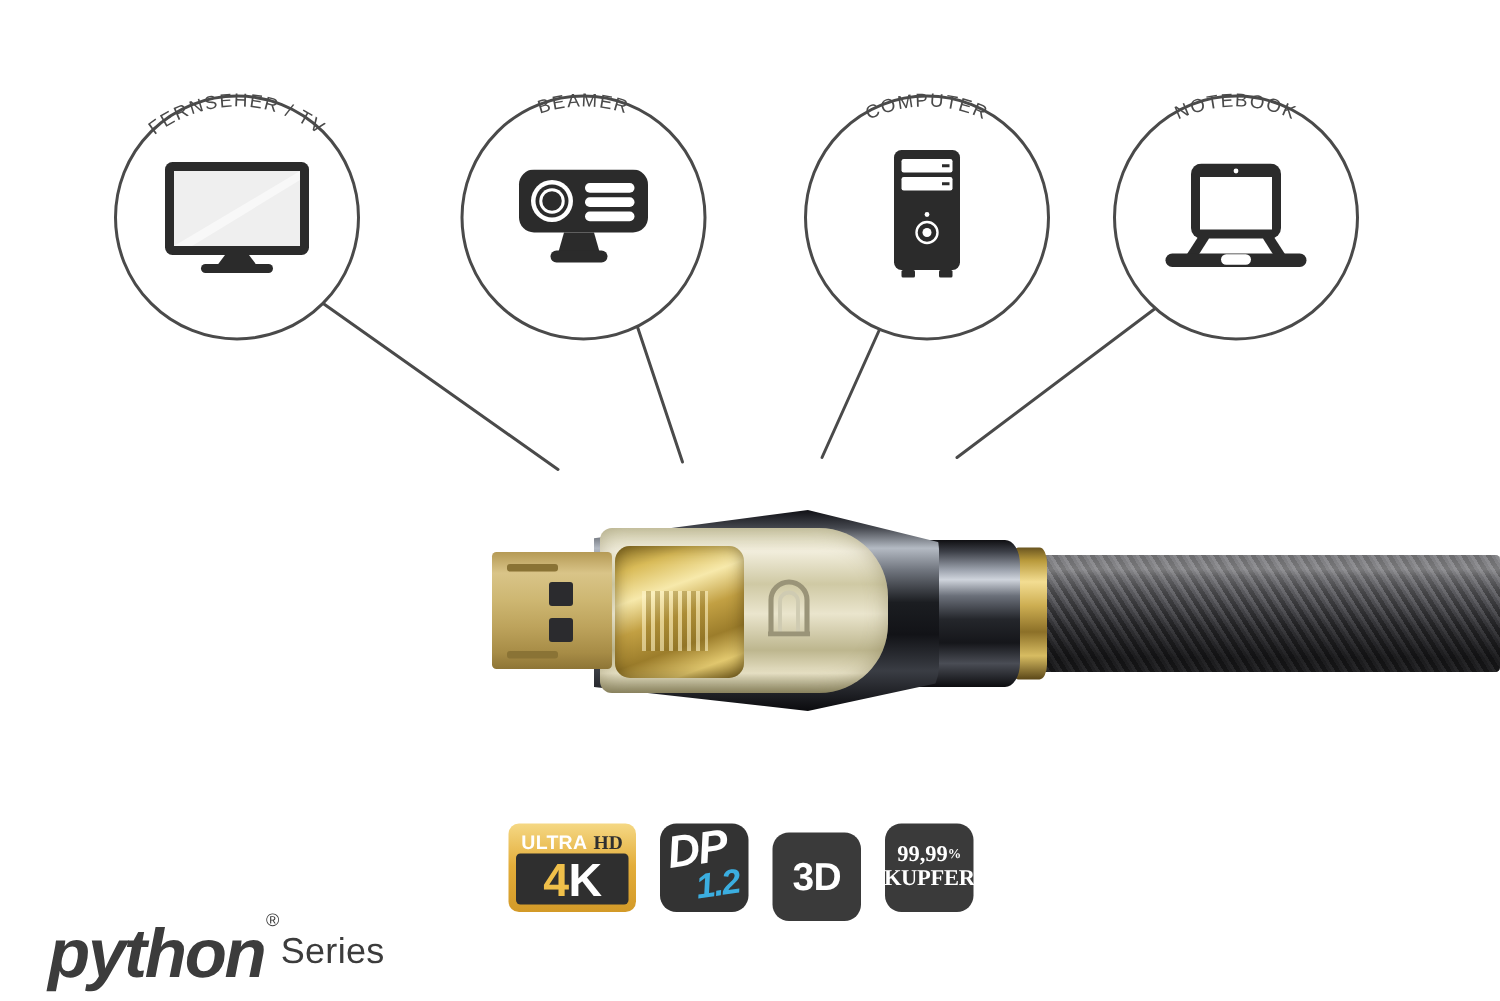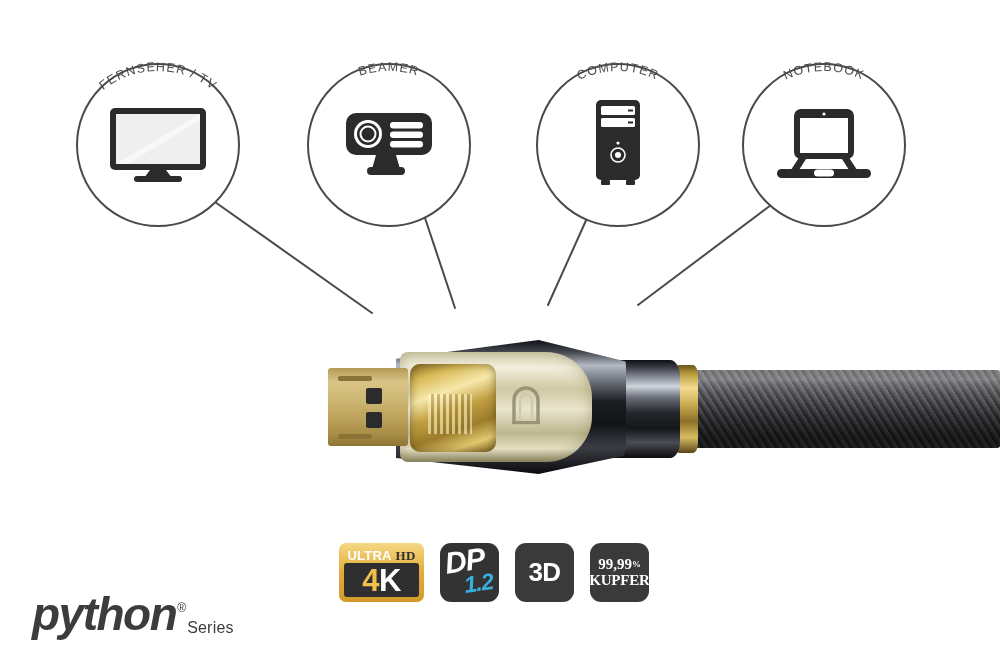--- a/index.html
+++ b/index.html
@@ -321,20 +321,21 @@
     height: 59px;
     border-radius: 11px;
     background: #3a3a3a;
     display: flex;
     align-items: center;
     justify-content: center;
     color: #ffffff;
     font-weight: bold;
     font-size: 26px;
     letter-spacing: -0.5px;
+    margin-top: 12px;
   }
   
   .badge-copper {
     width: 59px;
     height: 59px;
     border-radius: 11px;
     background: #3a3a3a;
     display: flex;
     flex-direction: column;
     align-items: center;
@@ -356,43 +357,43 @@
     font-weight: bold;
     font-size: 15px;
     line-height: 1;
     letter-spacing: -0.2px;
   }
 
   
   #brand-logo {
     position: absolute;
     left: 32px;
-    top: 591px;
+    top: 612px;
     display: flex;
-    align-items: flex-end;
+    align-items: center;
     color: #3c3c3c;
   }
   #brand-logo .wordmark {
     font-size: 46px;
     font-weight: bold;
     font-style: italic;
     letter-spacing: -1.5px;
     line-height: 1;
   }
   #brand-logo .reg {
     font-size: 12px;
     font-weight: normal;
     font-style: normal;
     vertical-align: super;
     position: relative;
     top: -22px;
     left: 1px;
   }
   #brand-logo .series {
-    font-size: 16px;
+    font-size: 24px;
     font-weight: normal;
     letter-spacing: 0.2px;
     margin-left: 2px;
   }
 </style>
 </head>
 <body>
 
 <div id="stage">
 

